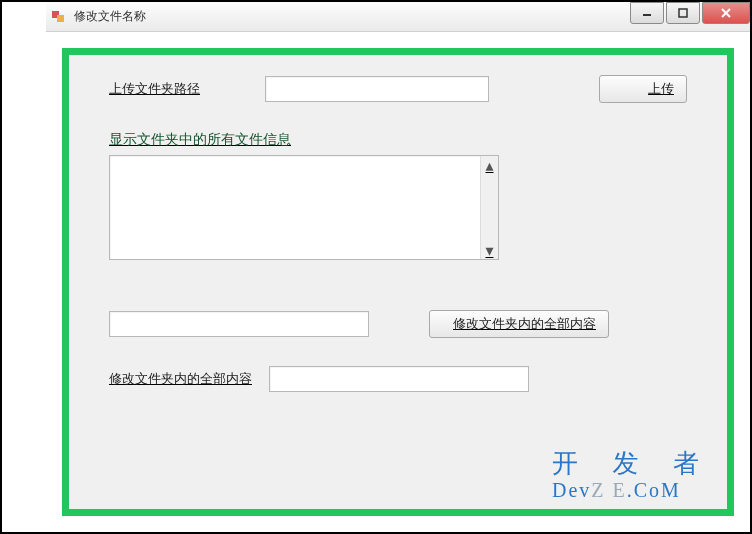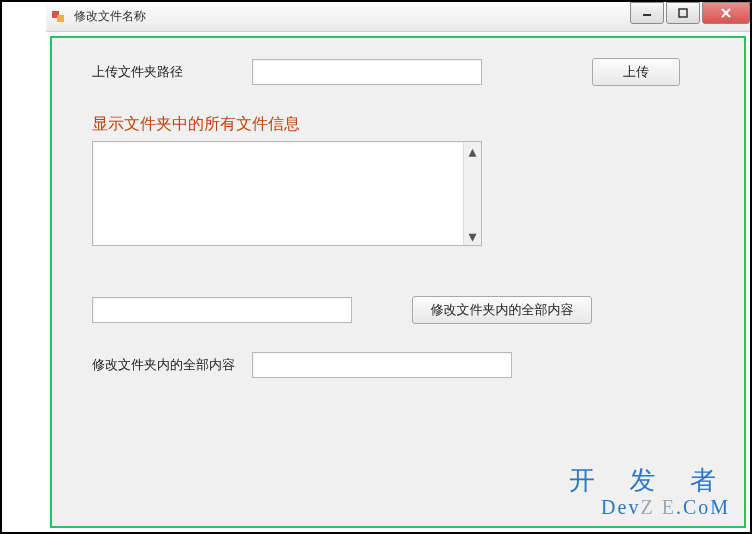--- a/index.html
+++ b/index.html
@@ -76,24 +76,25 @@
     }
     .win-btn.close {
       background: linear-gradient(to bottom, #e78f8d, #d9534f);
       color: #fff;
       width: 48px;
     }
     .win-btn svg { display: block; }
     .client-area {
       flex: 1;
       background: #f0f0f0;
-      border: 2px solid #22c55e;
-      margin: 4px;
+      border: 7px solid #22c55e;
+      margin: 16px;
       padding: 20px 40px;
       position: relative;
+      text-decoration: underline;
     }
     .row {
       display: flex;
       align-items: center;
       margin-bottom: 28px;
     }
     .lbl {
       font-size: 13px;
       color: #222;
       width: 160px;
@@ -113,26 +114,27 @@
       height: 28px;
       min-width: 88px;
       padding: 0 12px;
       border: 1px solid #a8a8a8;
       background: linear-gradient(to bottom, #fdfdfd, #e7e7e7);
       border-radius: 3px;
       font-size: 13px;
       color: #222;
       cursor: default;
       white-space: nowrap;
+      text-align: right;
     }
     .btn.wide { min-width: 180px; }
     .list-section { margin-bottom: 50px; }
     .list-label {
-      font-size: 16px;
-      color: #c2410c;
+      font-size: 14px;
+      color: #14532d;
       margin-bottom: 6px;
     }
     .listbox {
       width: 390px;
       height: 105px;
       border: 1px solid #b8b8b8;
       background: #fff;
       box-shadow: inset 1px 1px 1px rgba(0,0,0,0.05);
       position: relative;
       display: flex;
@@ -153,21 +155,21 @@
       display: flex;
       align-items: center;
       justify-content: center;
       color: #555;
       cursor: default;
     }
     .watermark {
       position: absolute;
       bottom: 8px;
       right: 14px;
-      text-align: right;
+      text-align: left;
       font-family: "SimSun", serif;
       line-height: 1.1;
       pointer-events: none;
     }
     .watermark .cn {
       font-size: 26px;
       letter-spacing: 14px;
       color: #2b77c7;
       font-weight: normal;
     }

